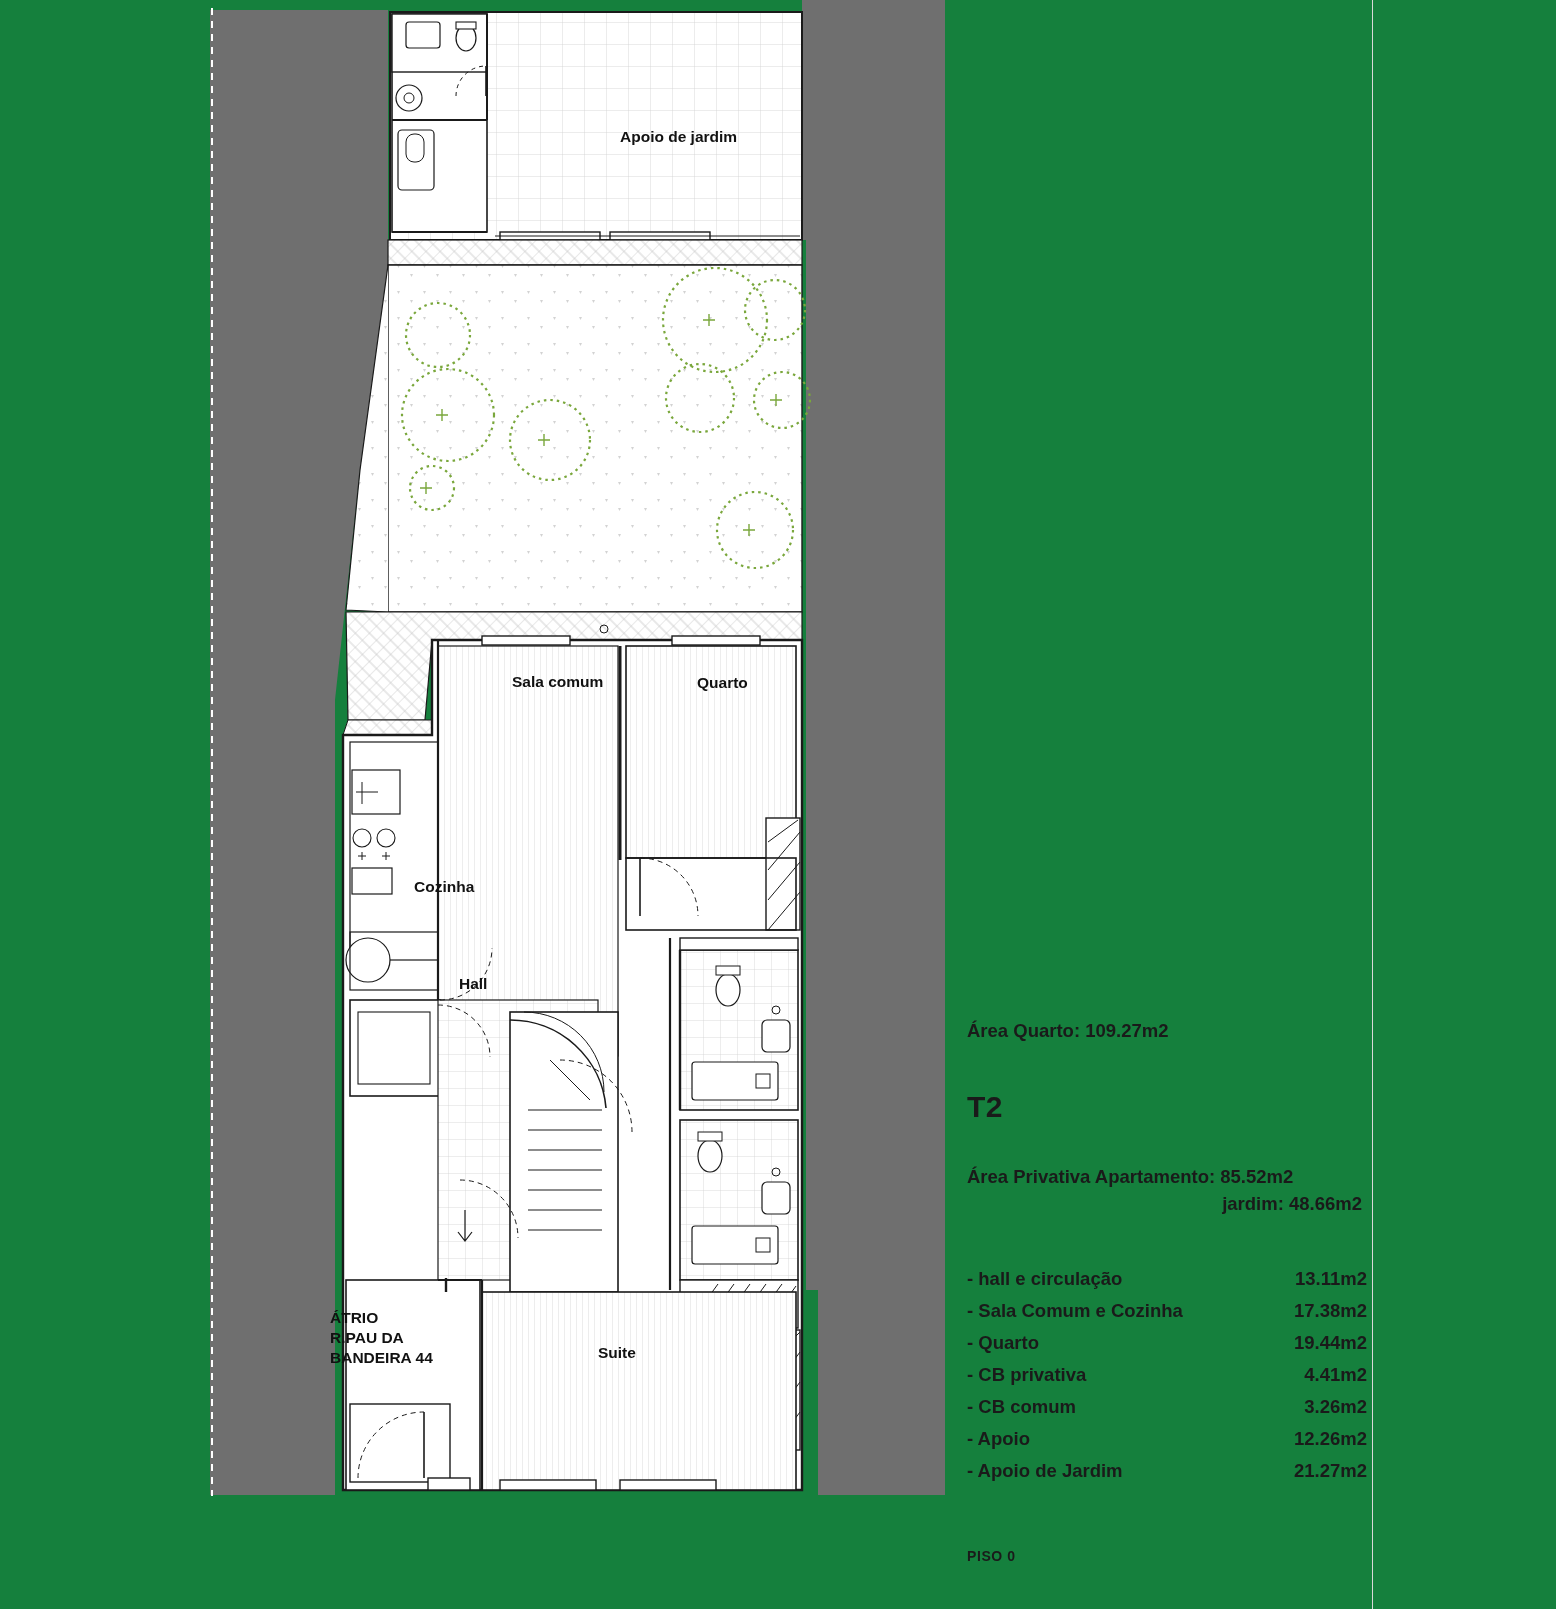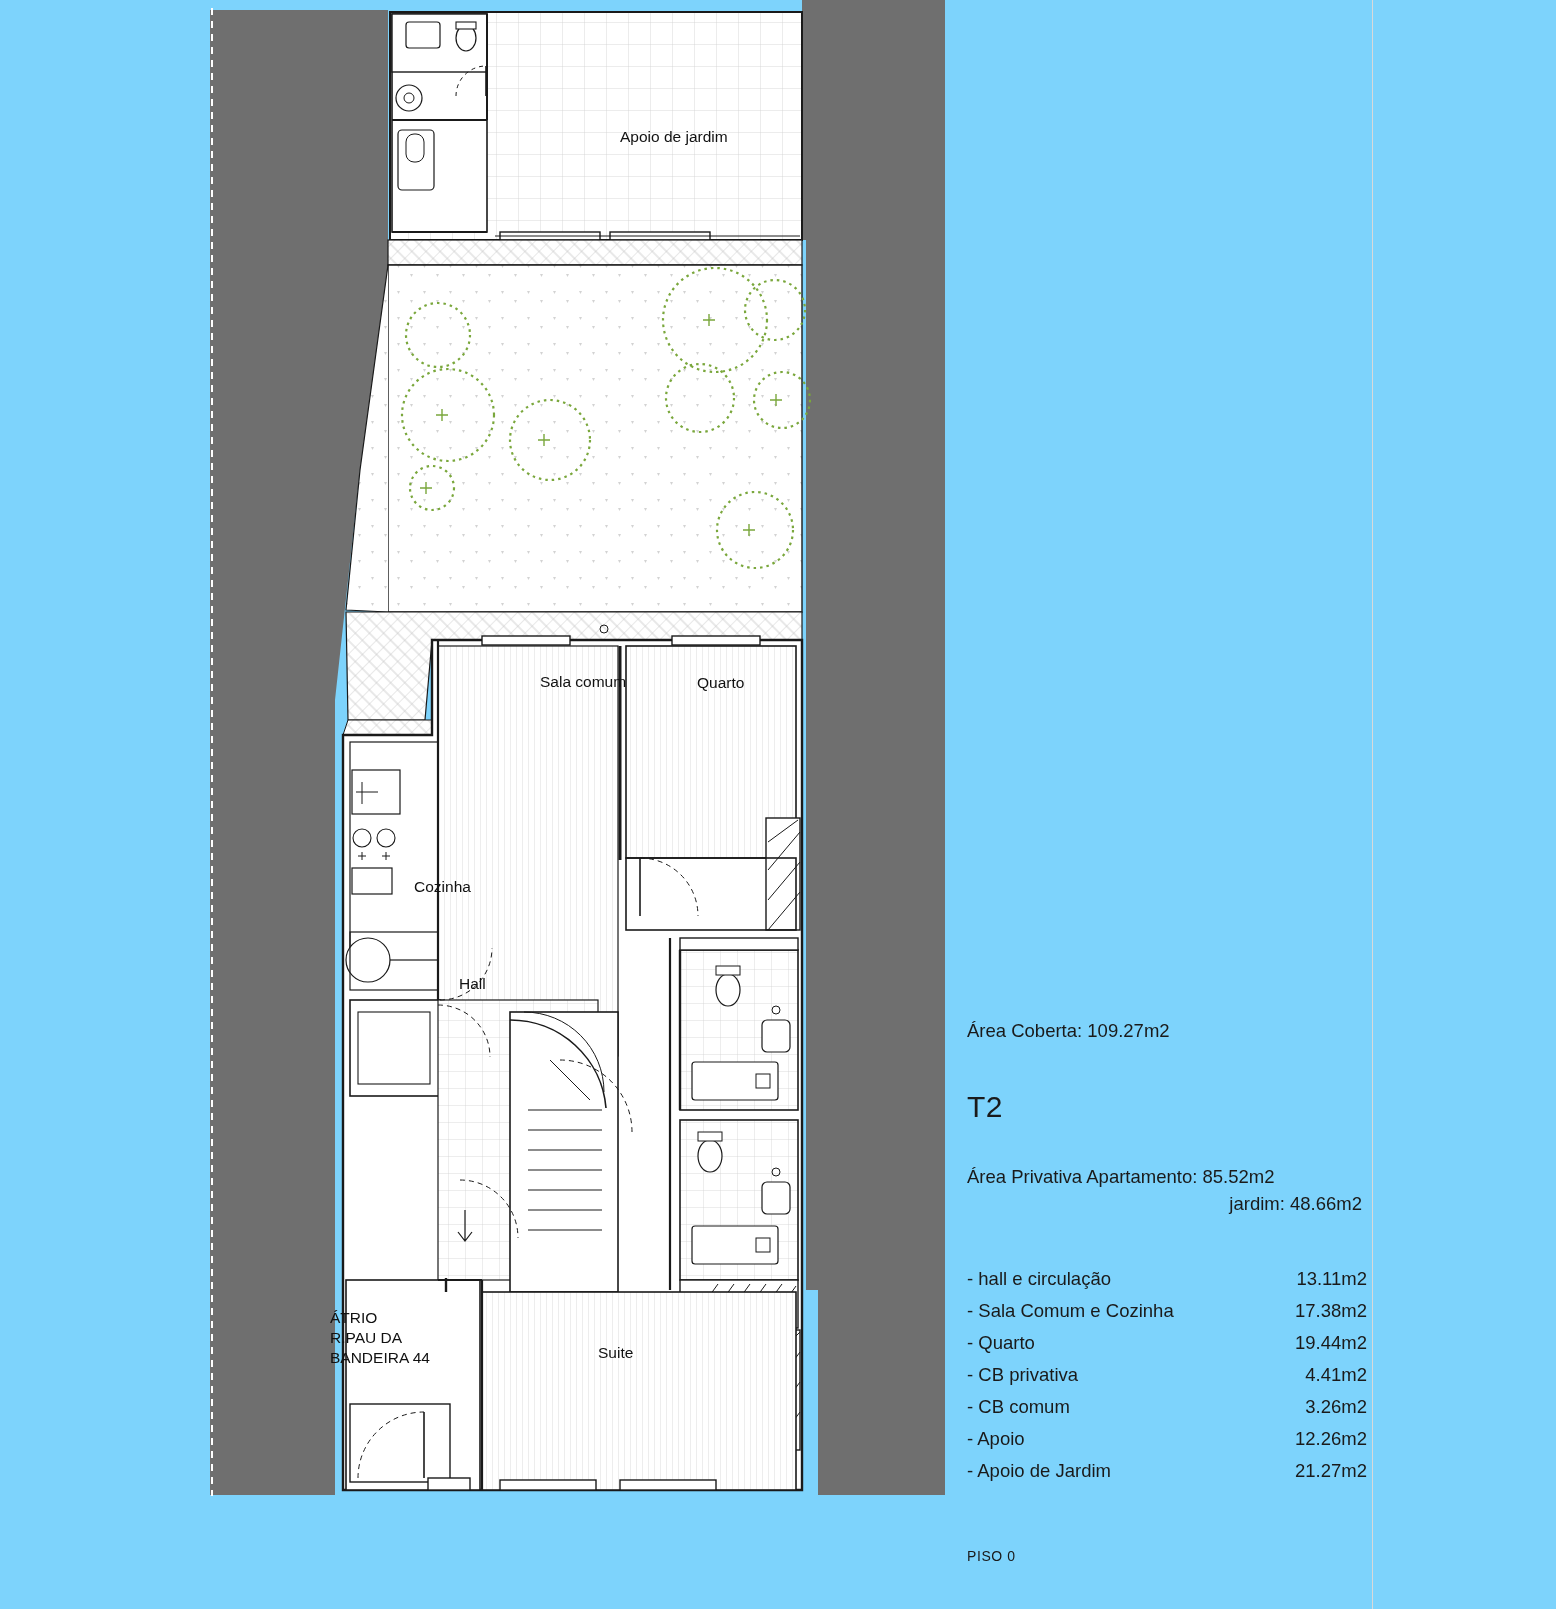--- a/index.html
+++ b/index.html
@@ -11,21 +11,22 @@
     width: 1556px;
     height: 1609px;
     position: relative;
     font-family: "Liberation Sans", sans-serif;
     color: #1a1a1a;
     overflow: hidden;
   }
   .sheet {
     position: absolute;
     inset: 0;
-    background: #7dd3fc;
+    background: #15803d;
+    font-weight: bold;
   }
   
   .sheet-rule {
     position: absolute;
     top: 0;
     left: 1372px;
     width: 1px;
     height: 1609px;
     background: #d9d9d9;
   }
@@ -350,35 +351,35 @@
 
       <g stroke="#1a1a1a" stroke-width="2.2" fill="none">
         <line x1="228" y1="640" x2="228" y2="1000"></line>
         <line x1="228" y1="1280" x2="272" y2="1280"></line>
         <line x1="272" y1="1280" x2="272" y2="1490"></line>
         <line x1="460" y1="938" x2="460" y2="1290"></line>
       </g>
     </svg>
 
     <div class="plan-label" style="left:410px;top:128px;">Apoio de jardim</div>
-    <div class="plan-label" style="left:302px;top:673px;padding-left:28px;">Sala comum</div>
+    <div class="plan-label" style="left:302px;top:673px;">Sala comum</div>
     <div class="plan-label" style="left:487px;top:674px;">Quarto</div>
     <div class="plan-label" style="left:204px;top:870px;margin-top:8px;">Cozinha</div>
     <div class="plan-label" style="left:249px;top:975px;">Hall</div>
     <div class="plan-label" style="left:388px;top:1344px;">Suite</div>
     <div class="plan-label multiline" style="left:120px;top:1308px;width:130px;">
       <span>ÁTRIO</span><br>
       <span>R.PAU DA</span><br>
       <span>BANDEIRA 44</span>
     </div>
   </div>
 
   <div class="legend">
 
-    <div class="area-coberta">Área Coberta: 109.27m2</div>
+    <div class="area-coberta">Área Quarto: 109.27m2</div>
 
     <div class="tipo">T2</div>
 
     <div class="privativa">
       <span class="ln r1">Área Privativa Apartamento: 85.52m2</span>
       <span class="ln r2">jardim: 48.66m2</span>
     </div>
 
     <div class="breakdown">
       <div class="row">

